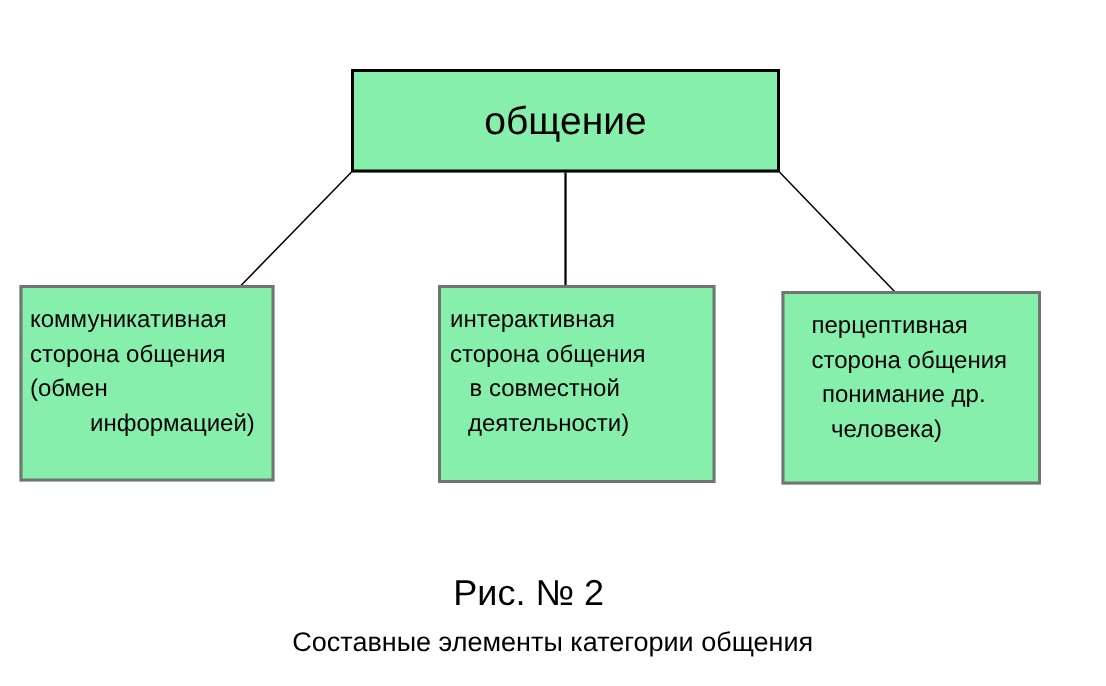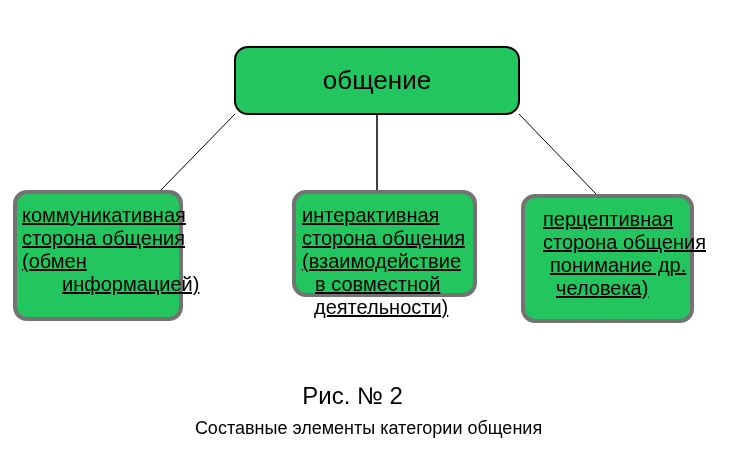--- a/index.html
+++ b/index.html
@@ -19,53 +19,51 @@
   #connector-layer {
     position: absolute;
     left: 0;
     top: 0;
     width: 737px;
     height: 457px;
   }
   .node {
     position: absolute;
     box-sizing: border-box;
-    background: #22c55e;
-    border-radius: 14px;
+    background: #86efac;
   }
   #root-node {
     left: 234px;
     top: 46px;
     width: 286px;
     height: 69px;
     border: 2px solid #000000;
     display: flex;
     align-items: center;
     justify-content: center;
     font-size: 26px;
   }
   .child-node {
-    border: 4px solid #737373;
-    font-size: 20px;
+    border: 2px solid #737373;
+    font-size: 16px;
     line-height: 23px;
     padding-top: 10px;
-    text-decoration: underline;
   }
   #child-node-communicative {
     left: 13px;
     top: 190px;
     width: 170px;
     height: 131px;
     padding-left: 5px;
   }
   #child-node-interactive {
     left: 292px;
     top: 190px;
     width: 185px;
-    height: 107px;
+    height: 132px;
     padding-left: 6px;
   }
   #child-node-perceptive {
     left: 521px;
     top: 194px;
     width: 173px;
     height: 129px;
     padding-left: 18px;
   }
   .box-line { white-space: nowrap; }
@@ -109,21 +107,20 @@
   <div id="child-node-communicative" class="node child-node">
     <div class="box-line">коммуникативная</div>
     <div class="box-line">сторона общения</div>
     <div class="box-line">(обмен</div>
     <div class="box-line indent-xl">информацией)</div>
   </div>
 
   <div id="child-node-interactive" class="node child-node">
     <div class="box-line">интерактивная</div>
     <div class="box-line">сторона общения</div>
-    <div class="box-line">(взаимодействие</div>
     <div class="box-line indent-md">в совместной</div>
     <div class="box-line indent-lg">деятельности)</div>
   </div>
 
   <div id="child-node-perceptive" class="node child-node">
     <div class="box-line">перцептивная</div>
     <div class="box-line">сторона общения</div>
     <div class="box-line indent-sm">понимание др.</div>
     <div class="box-line indent-md">человека)</div>
   </div>

